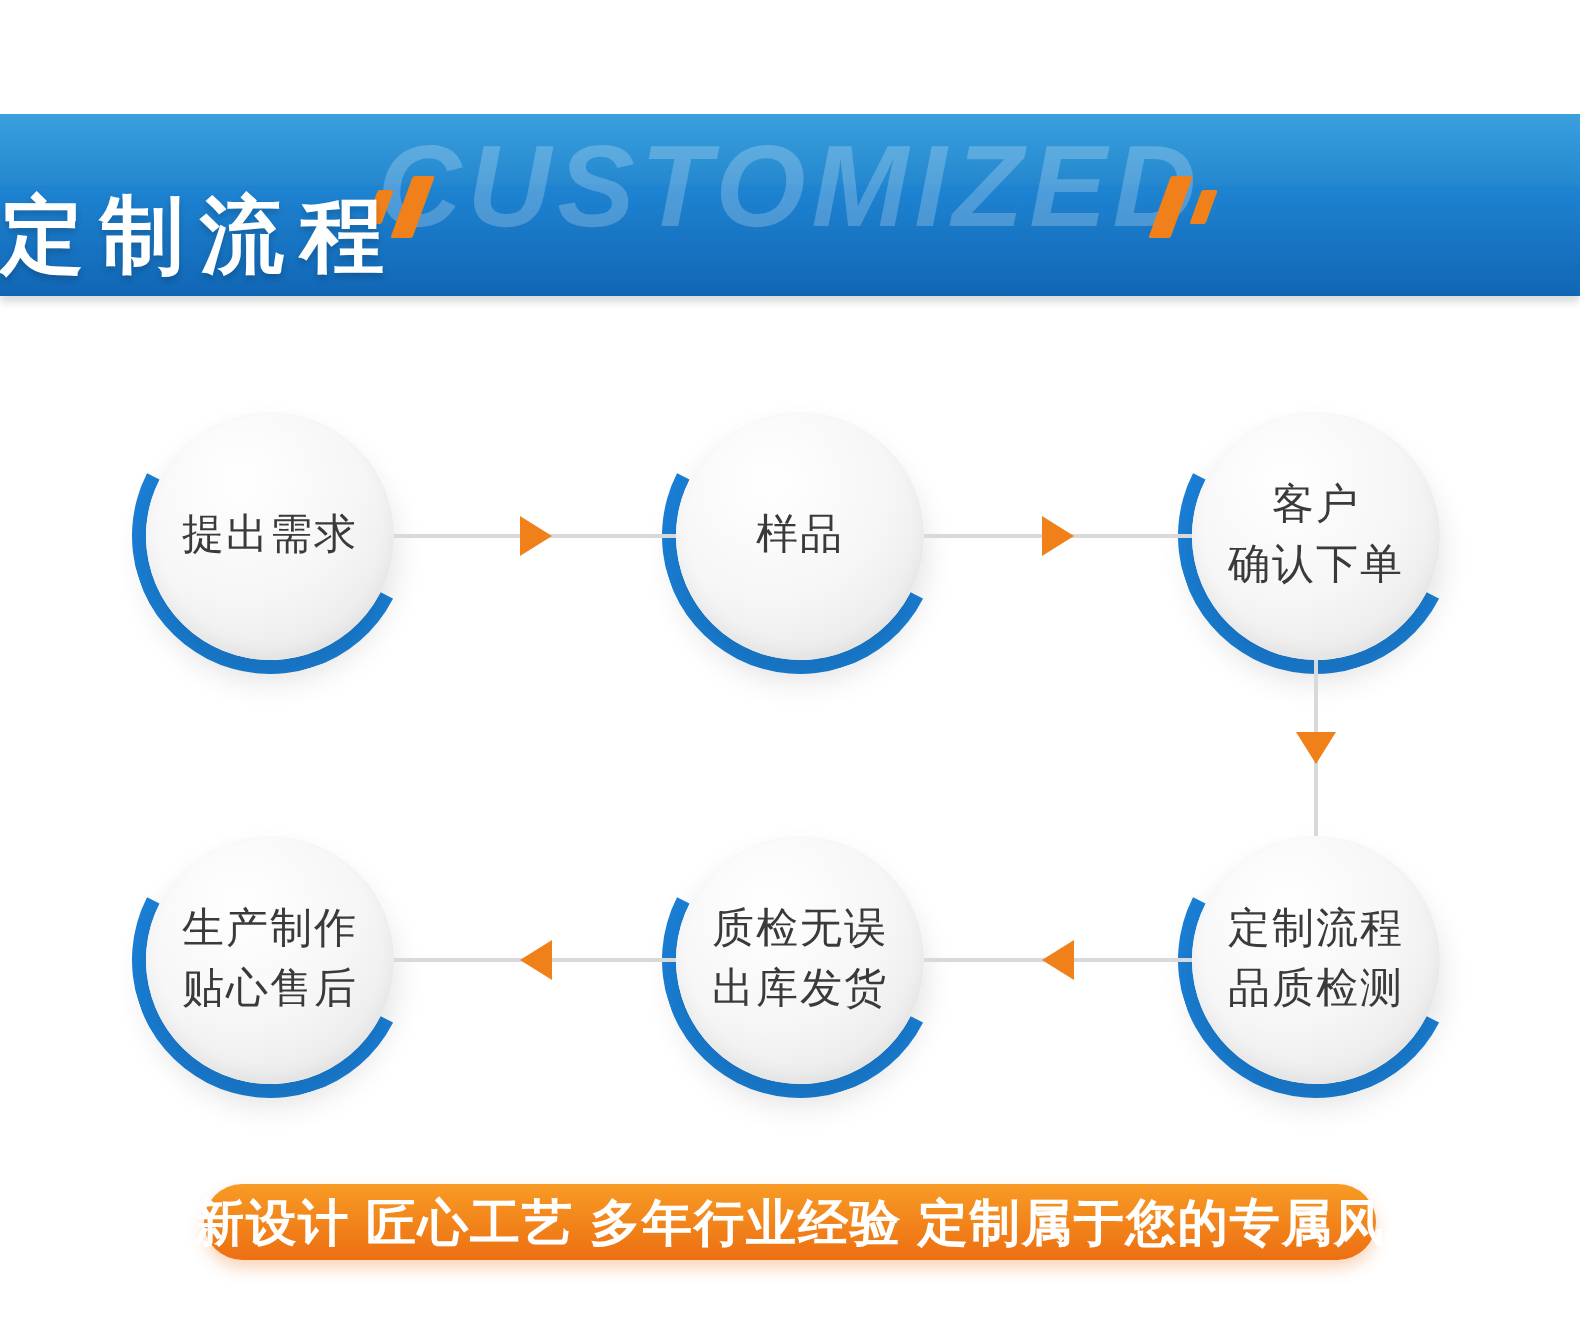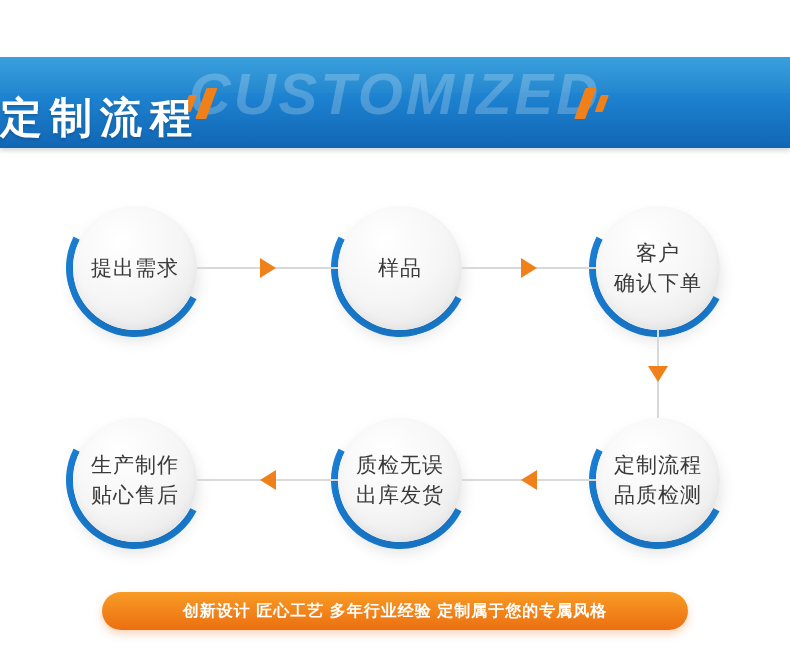--- a/index.html
+++ b/index.html
@@ -80,21 +80,21 @@
   .arrow.down{border-left:10px solid transparent;border-right:10px solid transparent;border-top:16px solid #f0811a;}
 
   
   .footer-pill{
     position:absolute;left:102px;top:592px;width:586px;height:38px;border-radius:19px;
     background:linear-gradient(180deg,#f89b25 0%,#ec6f12 100%);
     box-shadow:0 4px 8px rgba(236,111,18,0.3);
     display:flex;align-items:center;justify-content:center;
   }
   .footer-text{
-    color:#ffffff;font-size:16px;font-weight:700;letter-spacing:1px;white-space:nowrap;
+    color:#ffffff;font-size:25px;font-weight:700;letter-spacing:1px;white-space:nowrap;
   }
 </style>
 </head>
 <body>
 
 <div class="page">
 
   <div class="banner-top"></div>
   <div class="banner-main"></div>
   <div class="banner-watermark">CUSTOMIZED</div>

